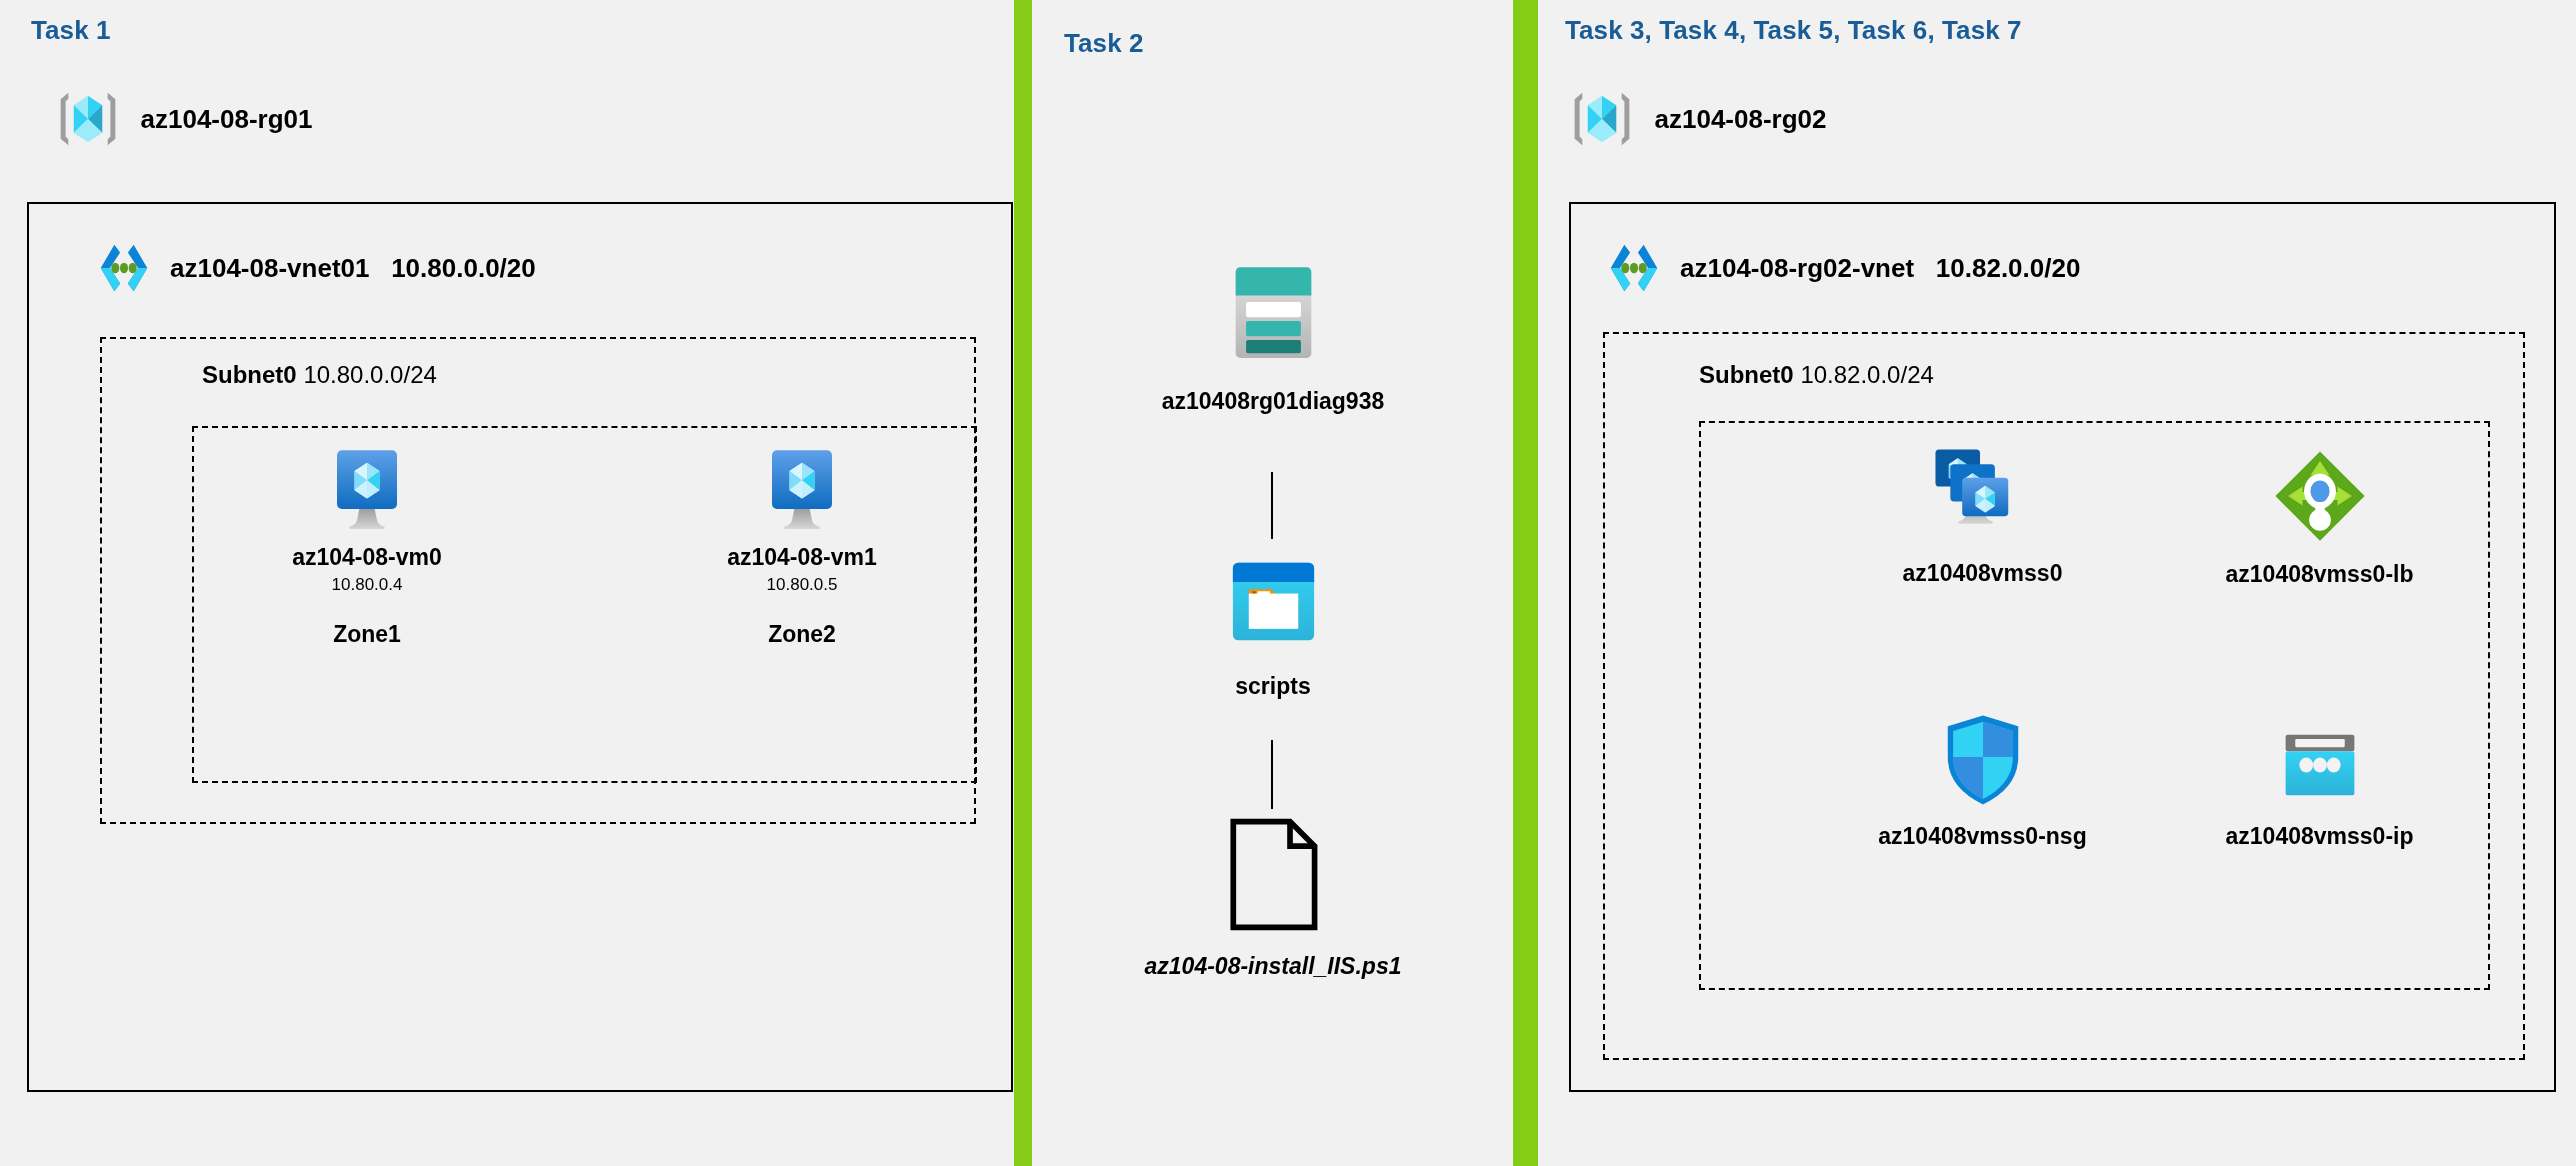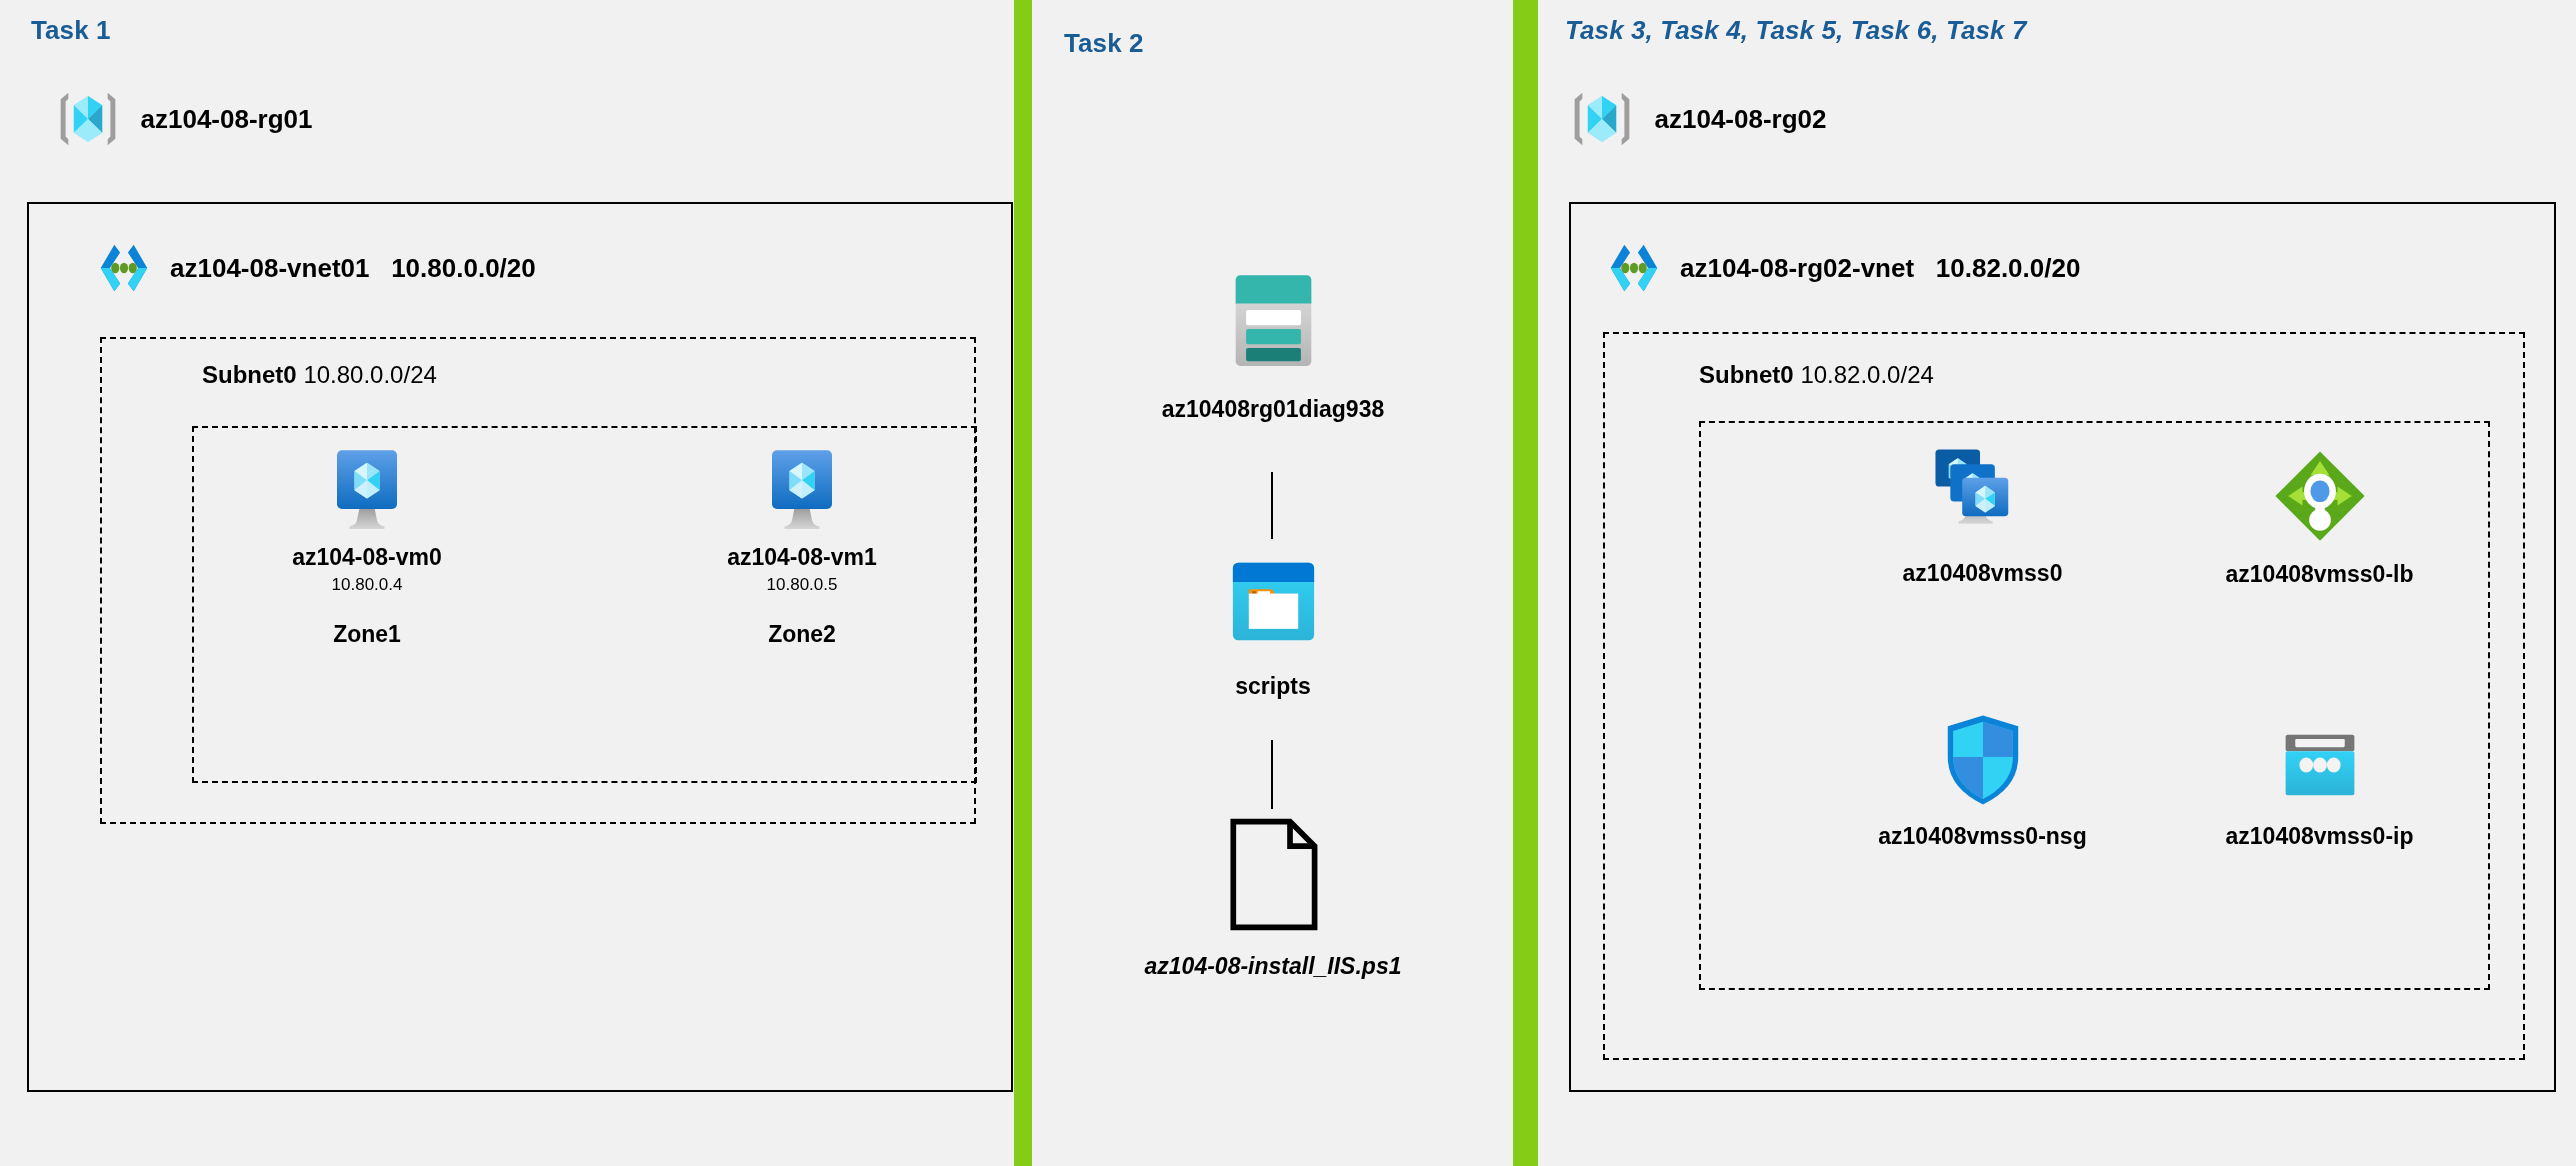--- a/index.html
+++ b/index.html
@@ -124,21 +124,21 @@
 <body>
 
 <div id="canvas">
 
   <div class="panel" style="left:0px; top:0px; width:1014px; height:1166px;"></div>
   <div class="panel" style="left:1032px; top:0px; width:481px; height:1166px;"></div>
   <div class="panel" style="left:1538px; top:0px; width:1038px; height:1166px;"></div>
 
   <div class="task-label" style="left:31px; top:15px;">Task 1</div>
   <div class="task-label" style="left:1064px; top:28px;">Task 2</div>
-  <div class="task-label" style="left:1565px; top:15px;font-style:italic;">Task 3, Task 4, Task 5, Task 6, Task 7</div>
+  <div class="task-label" style="left:1565px; top:15px;">Task 3, Task 4, Task 5, Task 6, Task 7</div>
 
   <div class="rg-row" style="left:53px; top:84px;">
     <span>
       <svg width="70" height="70" viewBox="0 0 64 64">
         <path d="M14 8 L7 14 L7 50 L14 56 L14 50.5 L11.5 48 L11.5 16 L14 13.5 Z" fill="#9e9e9e"></path>
         <path d="M50 8 L57 14 L57 50 L50 56 L50 50.5 L52.5 48 L52.5 16 L50 13.5 Z" fill="#9e9e9e"></path>
         <path d="M32 11 L19 19.5 L19 44.5 L32 53 L45 44.5 L45 19.5 Z" fill="#9bebfb"></path>
         <path d="M32 11 L19 19.5 L32 32 Z" fill="#9bebfb"></path>
         <path d="M32 11 L45 19.5 L32 32 Z" fill="#32d2f5"></path>
         <path d="M19 19.5 L19 44.5 L32 32 Z" fill="#32d2f5"></path>
@@ -226,21 +226,21 @@
         <path d="M42 20.5 L42 36 L32 28 Z" fill="#32d2f5"></path>
         <path d="M22 36 L32 42.5 L32 28 Z" fill="#cdf2fd"></path>
         <path d="M42 36 L32 42.5 L32 28 Z" fill="#bfeffc"></path>
       </svg>
     </span>
     <span class="node-label">az104-08-vm1</span>
     <span class="node-sub">10.80.0.5</span>
     <span class="node-zone">Zone2</span>
   </div>
 
-  <div class="node" style="left:1120px; top:260px; width:306px;">
+  <div class="node" style="left:1120px; top:252px; width:306px;">
     <span>
       <svg width="121" height="121" viewBox="0 0 64 64">
         <defs>
           <linearGradient id="stbody" x1="0" y1="0" x2="0" y2="1">
             <stop offset="0%" stop-color="#e3e3e3"></stop>
             <stop offset="100%" stop-color="#b4b4b4"></stop>
           </linearGradient>
         </defs>
         <rect x="12" y="8" width="40" height="48" rx="2.5" fill="url(#stbody)"></rect>
         <path d="M12 10.5 A2.5 2.5 0 0 1 14.5 8 L49.5 8 A2.5 2.5 0 0 1 52 10.5 L52 23 L12 23 Z" fill="#34b6ac"></path>

